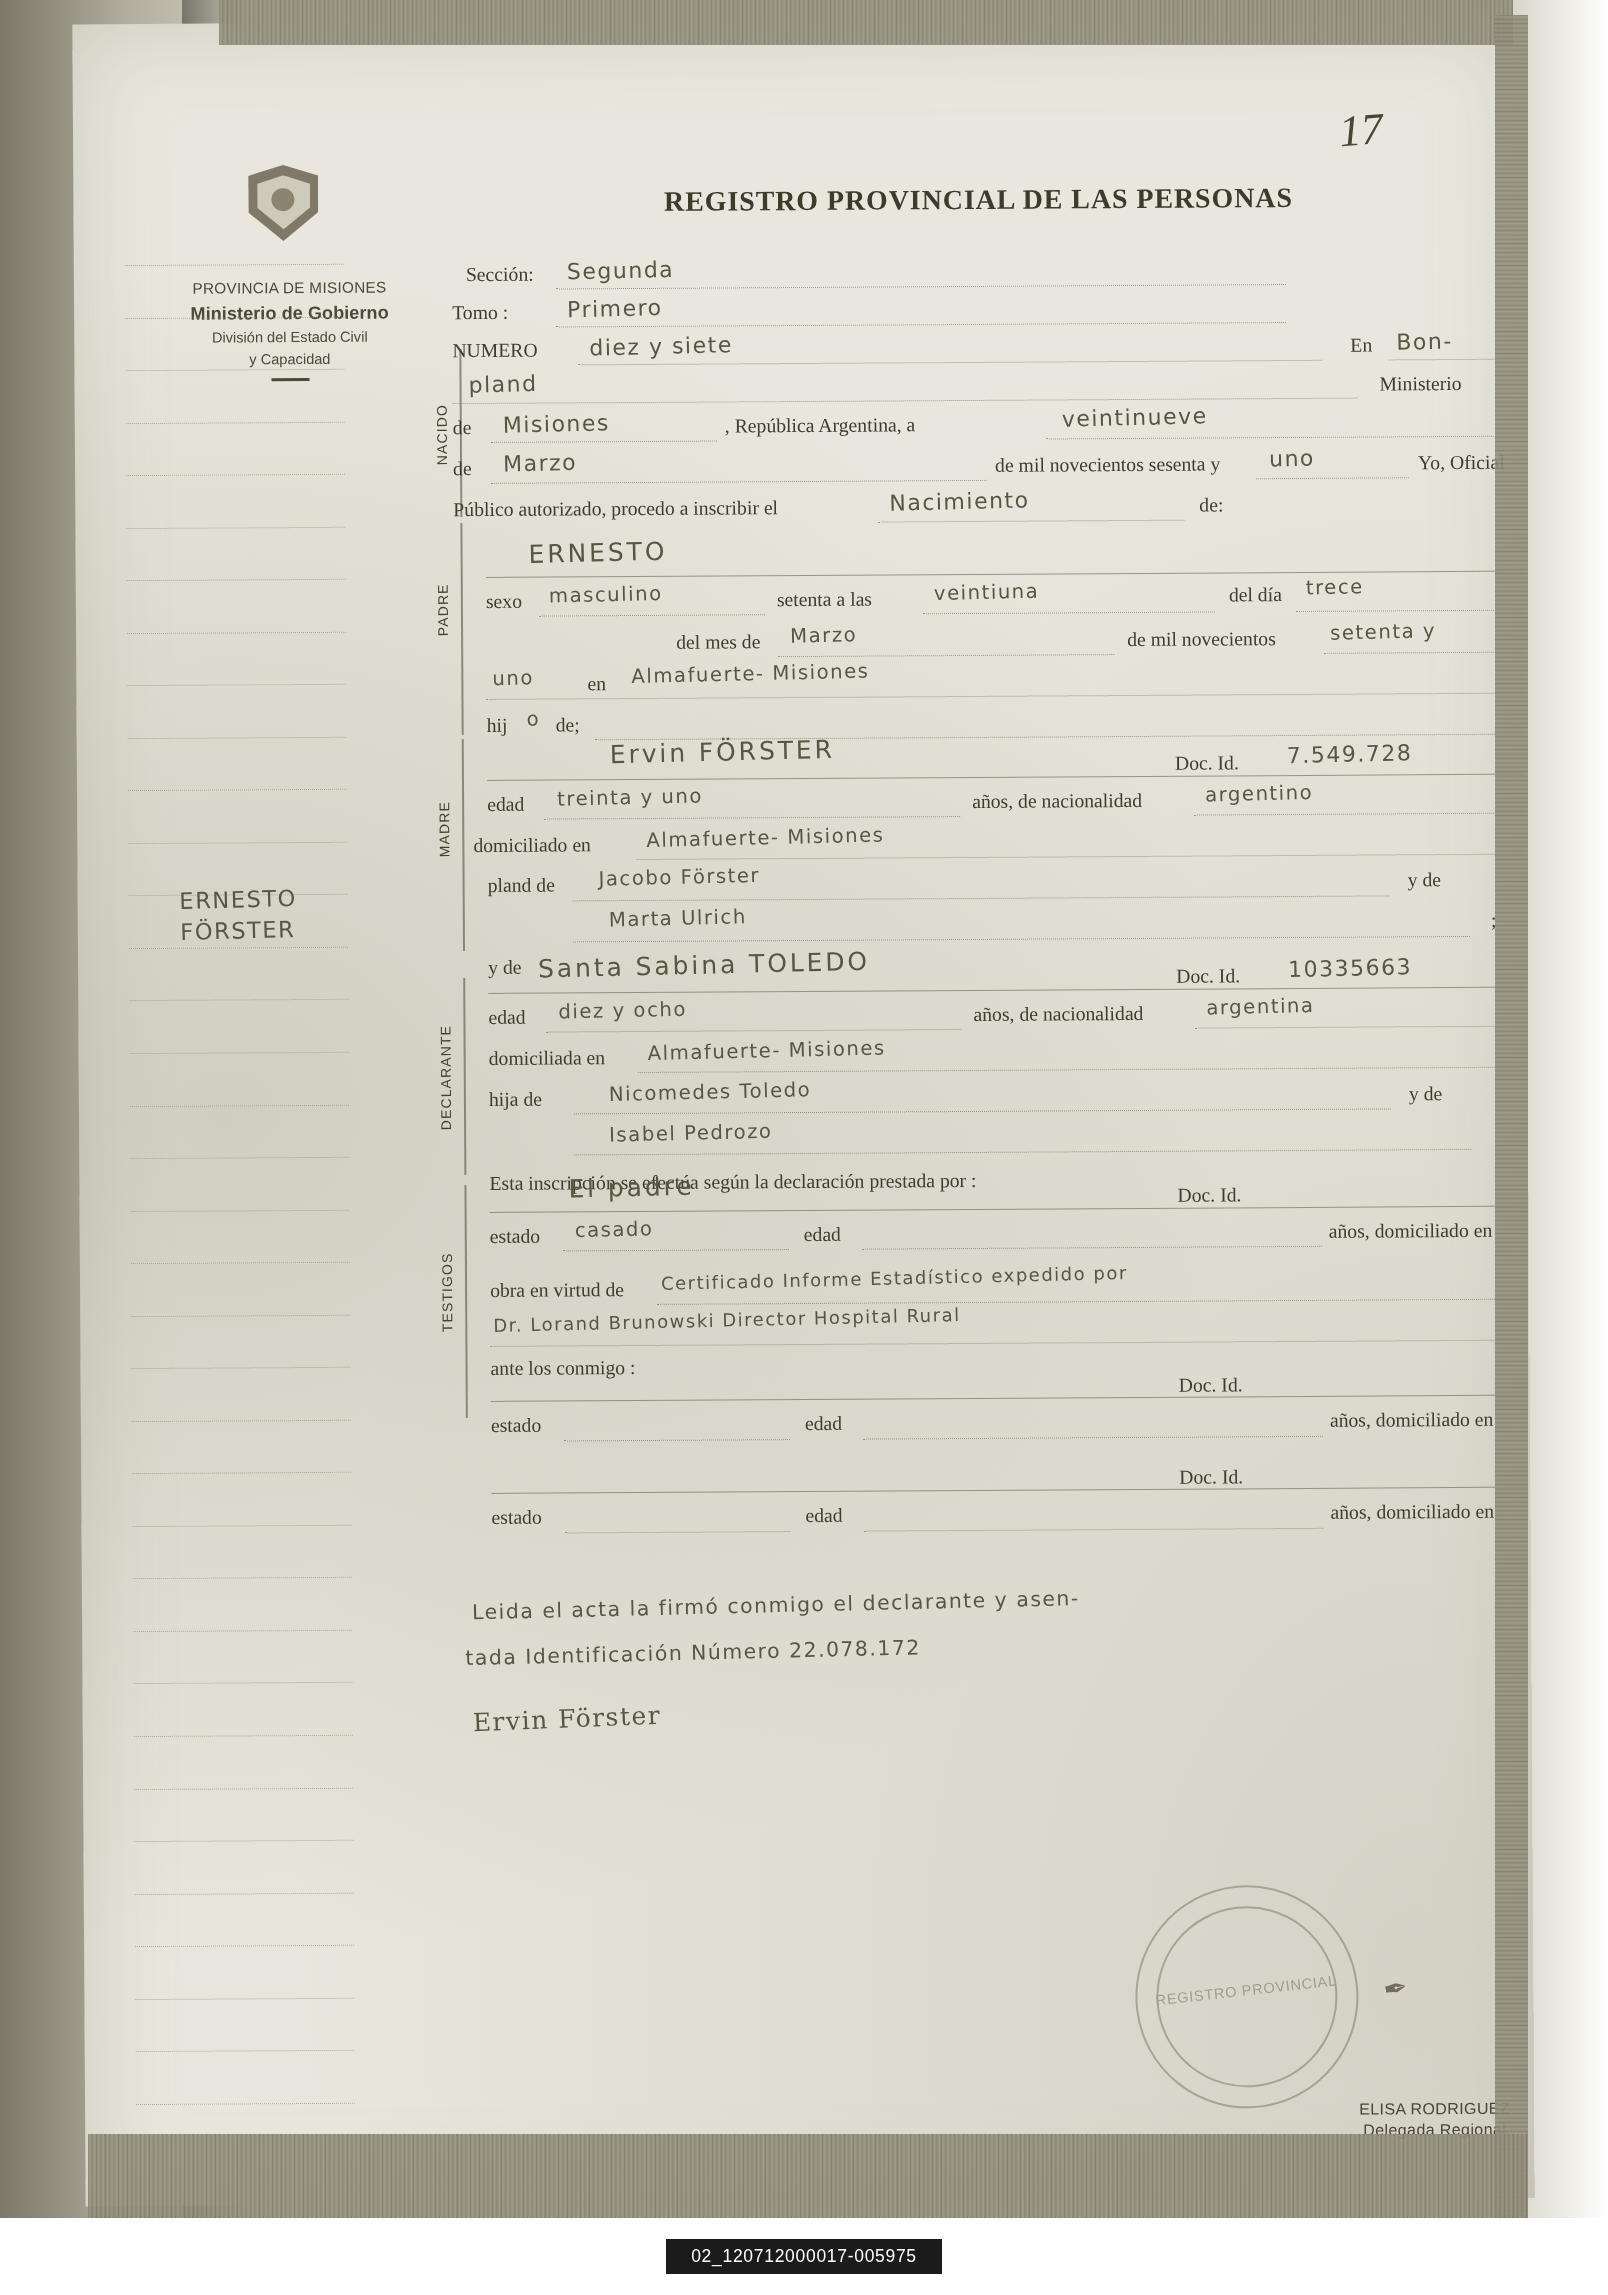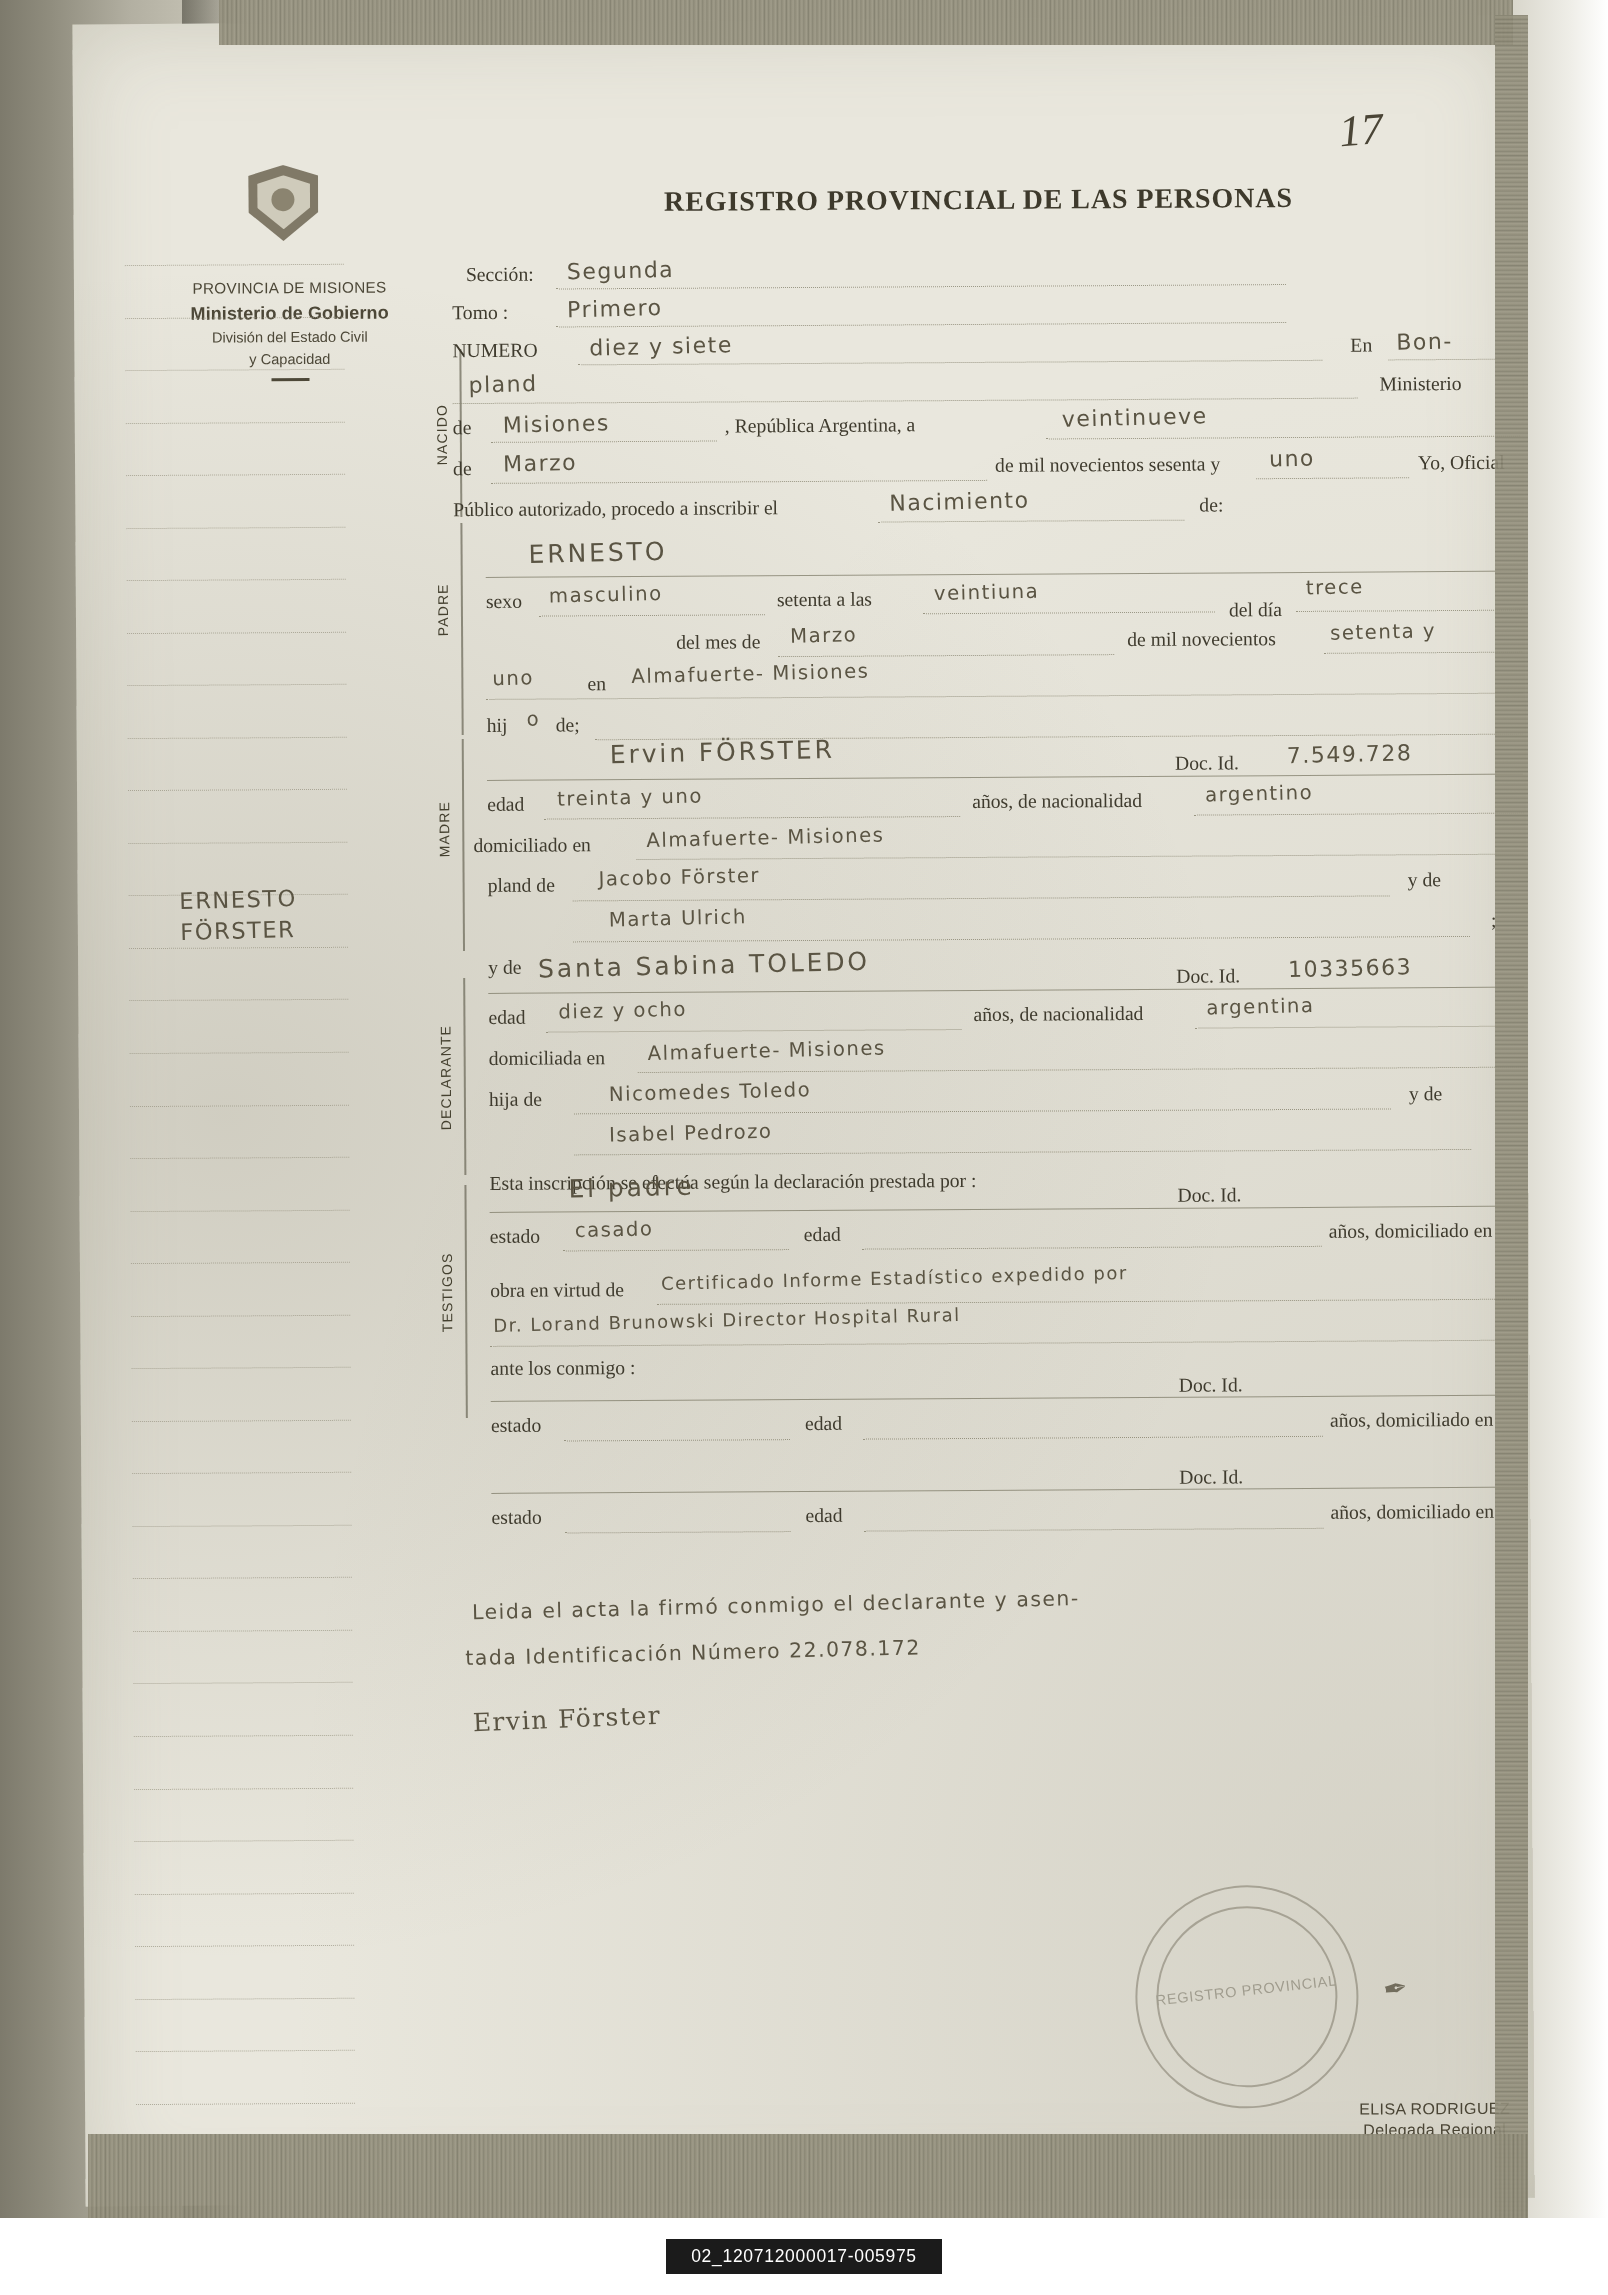--- a/index.html
+++ b/index.html
@@ -408,21 +408,21 @@
 
       <div class="solidline" style="left:45px; top:314px; width:1036px"></div>
       <div class="hw big" style="left:88px; top:276px">ERNESTO</div>
 
       <div class="pr" style="left:45px; top:327px">sexo</div>
       <div class="line" style="left:98px; top:353px; width:226px"></div>
       <div class="hw s" style="left:108px; top:321px">masculino</div>
       <div class="pr" style="left:336px; top:327px">setenta a las</div>
       <div class="line" style="left:482px; top:353px; width:292px"></div>
       <div class="hw s" style="left:493px; top:321px">veintiuna</div>
-      <div class="pr" style="left:788px; top:340px">del día</div>
+      <div class="pr" style="left:788px; top:325px">del día</div>
       <div class="line" style="left:855px; top:353px; width:226px"></div>
       <div class="hw s" style="left:865px; top:318px">trece</div>
 
       <div class="pr" style="left:235px; top:369px">del mes de</div>
       <div class="line" style="left:337px; top:395px; width:336px"></div>
       <div class="hw s" style="left:349px; top:363px">Marzo</div>
       <div class="pr" style="left:686px; top:369px">de mil novecientos</div>
       <div class="line" style="left:883px; top:395px; width:198px"></div>
       <div class="hw s" style="left:889px; top:363px">setenta y</div>
 

